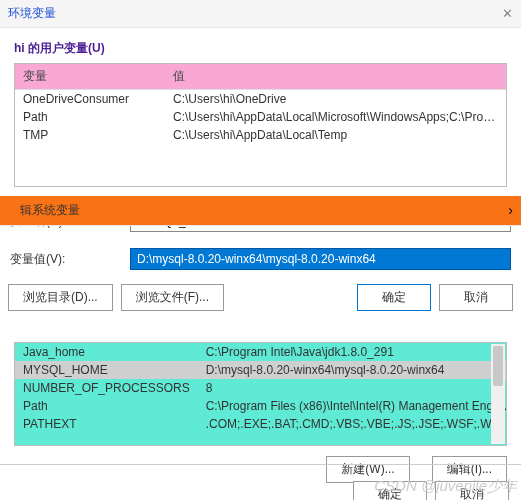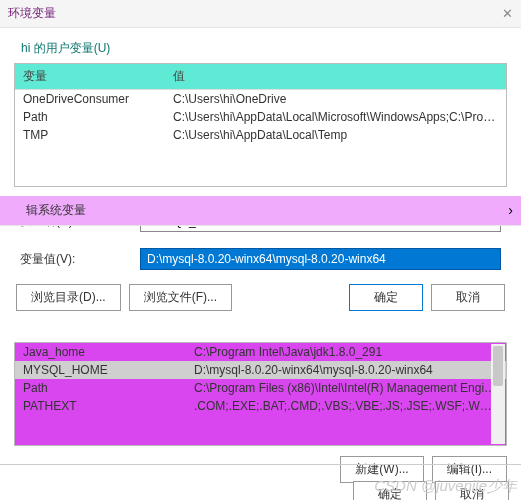--- a/index.html
+++ b/index.html
@@ -1,39 +1,39 @@
 <!DOCTYPE html>
 <html><head>
 <meta charset="utf-8">
 <style>
 * { box-sizing: border-box; margin: 0; padding: 0; font-family: "Microsoft YaHei", "Segoe UI", sans-serif; font-size: 12px; }
 body { background: #fff; width: 521px; height: 500px; overflow: hidden; position: relative; }
 .titlebar { height: 28px; display: flex; align-items: center; padding: 0 8px; background: #f5f5f5; border-bottom: 1px solid #e5e5e5; }
-.titlebar .title { color: #701a75; font-size: 12px; text-align: center; }
+.titlebar .title { color: #1d4ed8; font-size: 12px; text-align: center; }
 .close-x { position: absolute; right: 8px; top: 6px; color: #888; font-size: 13px; }
-.section-label { padding: 12px 14px 6px 21px; color: #0f766e; }
+.section-label { padding: 12px 14px 6px 14px; color: #4c1d95; font-weight: bold; }
 .table-wrap { margin: 0 14px; border: 1px solid #bbb; background: #fff; }
 .tbl { width: 100%; border-collapse: collapse; }
-.tbl th { text-align: left; font-weight: normal; padding: 4px 8px; border-bottom: 1px solid #ddd; color: #444; background: #5eead4; }
+.tbl th { text-align: left; font-weight: normal; padding: 4px 8px; border-bottom: 1px solid #ddd; color: #444; background: #f9a8d4; }
 .tbl td { padding: 2px 8px; color: #333; white-space: nowrap; overflow: hidden; text-overflow: ellipsis; max-width: 320px; }
-.dialog-label { position: absolute; left: 0; right: 0; background: #f0abfc; color: #333; padding: 6px 26px; border-bottom: 1px solid #e5e5e5; }
+.dialog-label { position: absolute; left: 0; right: 0; background: #f97316; color: #333; padding: 6px 20px; border-bottom: 1px solid #e5e5e5; }
 .chev { position: absolute; right: 8px; color: #000; font-size: 14px; }
-.form-row { display: flex; align-items: center; padding: 8px 20px; }
+.form-row { display: flex; align-items: center; padding: 8px 10px; }
 .form-row label { width: 120px; color: #333; }
 .form-row input { flex: 1; padding: 3px 6px; border: 1px solid #888; font-size: 12px; }
 .selected-input { background: #0078d4; color: #fff; border: 1px solid #0057a3 !important; }
-.btn-row { display: flex; gap: 8px; padding: 6px 16px; align-items: center; }
+.btn-row { display: flex; gap: 8px; padding: 6px 8px; align-items: center; }
 .btn { padding: 4px 14px; border: 1px solid #999; background: #fff; color: #333; font-size: 12px; cursor: pointer; min-width: 74px; text-align: center; }
 .btn.primary { border: 1.5px solid #0078d4; }
 .spacer { flex: 1; }
-.sys-table-wrap { margin: 2px 14px 0 14px; border: 1px solid #bbb; background: #d946ef; height: 104px; overflow: hidden; position: relative; }
+.sys-table-wrap { margin: 2px 14px 0 14px; border: 1px solid #bbb; background: #5eead4; height: 104px; overflow: hidden; position: relative; }
 .sys-scroll { position: absolute; right: 1px; top: 1px; bottom: 1px; width: 14px; background: #f0f0f0; }
 .sys-thumb { position: absolute; right: 2px; top: 2px; width: 10px; height: 40px; background: #c8c8c8; border-radius: 2px; }
 .sys-sel { background: #cfcfcf; }
-.btn-row-right { display: flex; gap: 8px; justify-content: flex-end; padding: 10px 14px 6px 14px; }
+.btn-row-right { display: flex; gap: 22px; justify-content: flex-end; padding: 10px 14px 6px 14px; }
 .bottom-row { display: flex; gap: 8px; justify-content: flex-end; padding: 16px 12px 0 12px; border-top: 1.5px solid #ccc; margin-top: 6px; }
 .watermark { position: absolute; right: 4px; bottom: 4px; color: #ccc; font-size: 15px; font-style: italic; }
 .overlay-start { position: absolute; left: 0; right: 0; }
 </style>
 </head>
 <body>
 
 <div class="titlebar">
   <span class="title">环境变量</span>
   <span class="close-x">✕</span>
@@ -95,20 +95,24 @@
       <tbody>
         <tr>
             <td style="width:176px">Java_home</td>
             <td>C:\Program Intel\Java\jdk1.8.0_291</td>
           </tr>
         <tr class="sys-sel">
             <td>MYSQL_HOME</td>
             <td>D:\mysql-8.0.20-winx64\mysql-8.0.20-winx64</td>
           </tr>
         <tr>
+            <td>NUMBER_OF_PROCESSORS</td>
+            <td>8</td>
+          </tr>
+        <tr>
             <td>Path</td>
             <td>C:\Program Files (x86)\Intel\Intel(R) Management Engine Compon...</td>
           </tr>
         <tr>
             <td>PATHEXT</td>
             <td>.COM;.EXE;.BAT;.CMD;.VBS;.VBE;.JS;.JSE;.WSF;.WSH;.MSC</td>
           </tr>
       </tbody>
     </table>
     <div class="sys-scroll">

